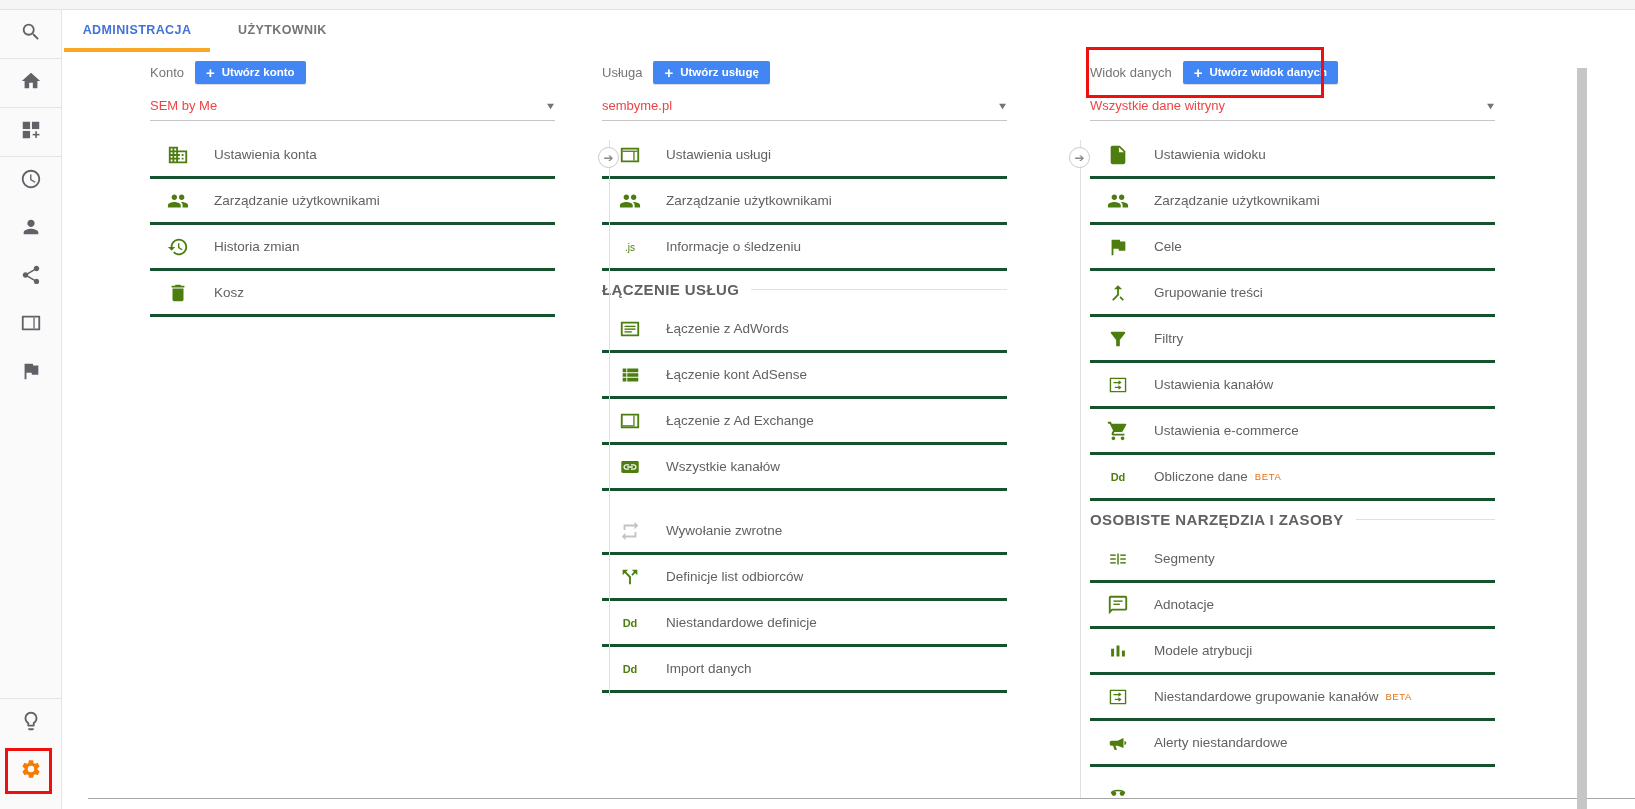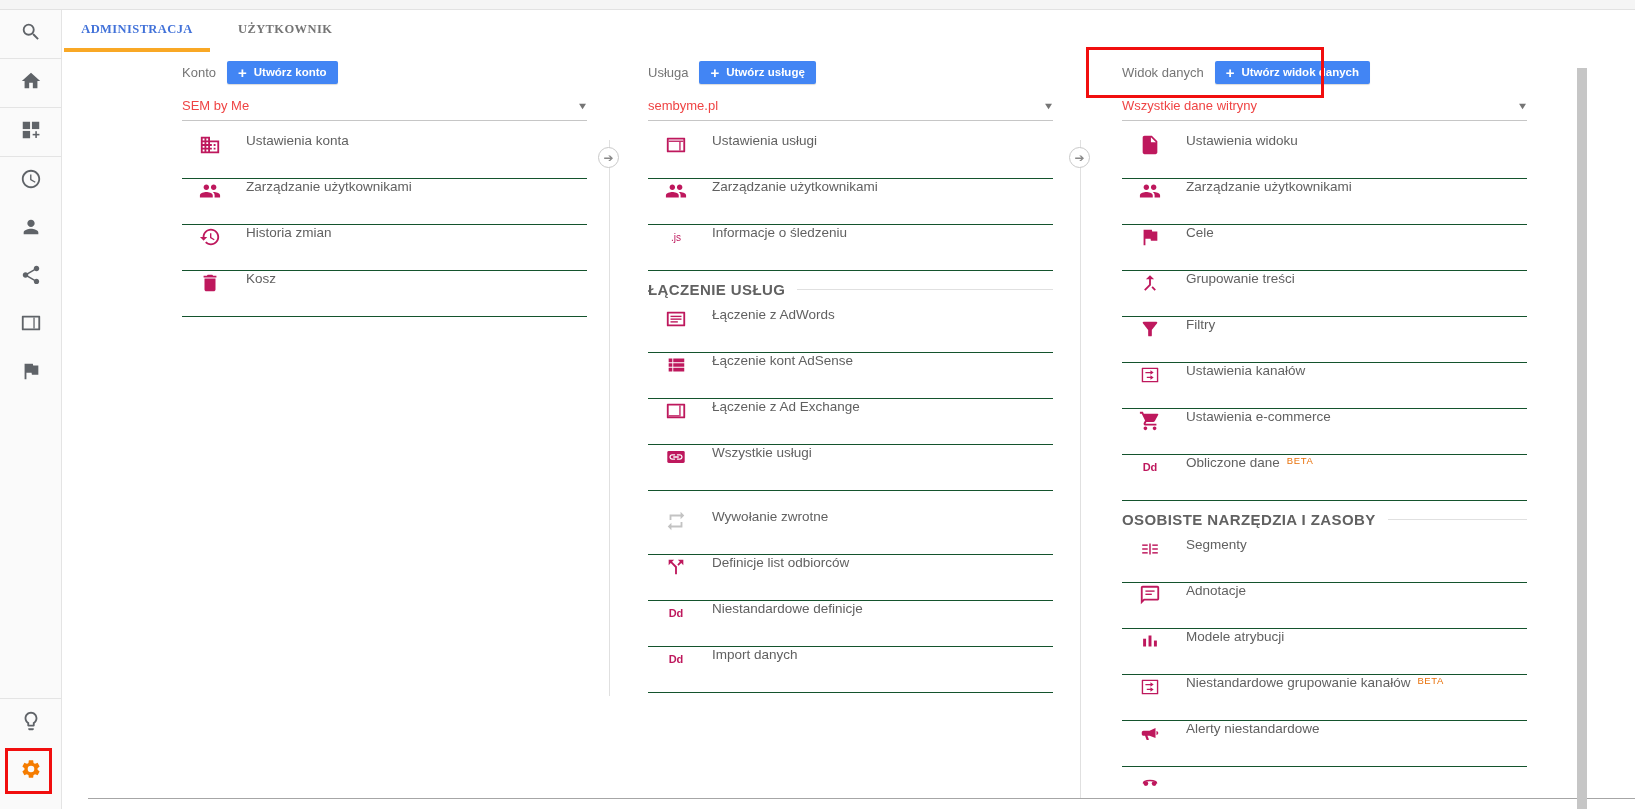--- a/index.html
+++ b/index.html
@@ -19,46 +19,46 @@
   .side-item svg { width:22px; height:22px; }
   .side-sep { border-bottom:1px solid #e4e4e4; width:61px; }
   .side-bottom { position:absolute; left:0; bottom:14px; width:61px; }
   .side-bottom-sep { border-top:1px solid #e4e4e4; width:61px; }
   .gear-active { color:var(--sidebar_active_gear); }
 
   
   .tabs { position:absolute; left:64px; top:10px; height:39px; display:flex; }
   .tab { height:100%; display:flex; align-items:center; justify-content:center;
          font-size:12.5px; font-weight:bold; letter-spacing:.4px; color:#757575;
-         cursor:pointer; position:relative;font-family:Liberation Serif, serif; }
+         cursor:pointer; position:relative; }
   .tab.first { width:146px; }
   .tab.second { padding:0 28px; }
   .tab.active { color:var(--tab_active); }
   .tab.active::after { content:""; position:absolute; left:0; right:0; bottom:-3px; height:4px;
                        background:var(--tab_underline); }
 
   
-  .col { position:absolute; top:60px; width:405px;margin-left:32px; }
+  .col { position:absolute; top:60px; width:405px; }
   .col-head { display:flex; align-items:center; height:24px; }
   .ent-label { font-size:13px; color:#757575; margin-right:11px; white-space:nowrap; }
   .create-btn { display:inline-flex; align-items:center; gap:7px; height:23px; padding:0 11px;
                 background:var(--accent_blue); color:#fff; border:none; border-radius:2px;
                 font-family:"Liberation Sans", sans-serif; font-size:11.5px; font-weight:bold;
                 cursor:pointer; box-shadow:0 1px 1px rgba(0,0,0,.15); white-space:nowrap; }
   .create-btn .plus { font-size:15px; font-weight:bold; line-height:1; }
   .dropdown { margin-top:14px; display:flex; align-items:center; justify-content:space-between;
               border-bottom:1px solid #c6c6c6; padding-bottom:7px; cursor:pointer; }
   .dropdown .val { font-size:13px; color:#ef4444; }
   .dropdown .caret { font-size:9px; color:#757575; transform:scaleX(1.3); }
 
   .list { margin-top:12px; }
-  .row { height:46px; display:flex; border-bottom:1px solid #14532d;
+  .row { height:46px; display:flex; align-items:center; border-bottom:3px solid #14532d;
          cursor:pointer; }
   .row .ric { width:24px; height:24px; margin-left:16px; margin-right:24px; flex:0 0 auto;
-              color:#be185d; display:flex; align-items:center; justify-content:center; }
+              color:#4d7c0f; display:flex; align-items:center; justify-content:center; }
   .row .ric svg { width:22px; height:22px; }
   .row .ric.muted { color:#c3c3c3; }
   .row .rlabel { font-size:13.5px; color:#616161; }
   .badge { font-size:9.5px; font-weight:normal; letter-spacing:.6px; color:var(--beta_orange);
            margin-left:7px; }
   .sec-head { height:36px; display:flex; align-items:center; }
   .sec-head .stitle { font-size:15px; font-weight:bold; letter-spacing:.4px; color:#616161;
                       white-space:nowrap; }
   .sec-head .sline { flex:1; border-top:1px solid #e0e0e0; margin-left:12px; }
   .gap { height:18px; }
@@ -205,21 +205,21 @@
           <div class="row">
             <span class="ric">
               <svg viewBox="0 0 24 24" fill="currentColor">
                 <path d="M6 19c0 1.1.9 2 2 2h8c1.1 0 2-.9 2-2V7H6v12zM19 4h-3.5l-1-1h-5l-1 1H5v2h14V4z"></path>
               </svg>
             </span>
             <span class="rlabel">Kosz</span>
           </div>
         </div>
       </div>
-      <div class="col" style="left:616px">
+      <div class="col" style="left:602px">
         <div class="col-head">
           <span class="ent-label">Usługa</span>
           <button class="create-btn">
             <span class="plus">+</span>
             <span>Utwórz usługę</span>
           </button>
         </div>
         <div class="dropdown">
           <span class="val">sembyme.pl</span>
           <span class="caret">▼</span>
@@ -286,21 +286,21 @@
           </div>
           <div class="row">
             <span class="ric">
               <svg viewBox="0 0 24 24" fill="currentColor">
                 <rect x="2.5" y="5.5" width="19" height="13" rx="1.5"></rect>
                 <g fill="#fafafa">
                   <path d="M7.8 13.6c-.88 0-1.6-.72-1.6-1.6s.72-1.6 1.6-1.6H11V9H7.8C6.15 9 4.8 10.35 4.8 12s1.35 3 3 3H11v-1.4H7.8zM9 12.7h6v-1.4H9v1.4zm7.2-3.7H13v1.4h3.2c.88 0 1.6.72 1.6 1.6s-.72 1.6-1.6 1.6H13V15h3.2c1.65 0 3-1.35 3-3s-1.35-3-3-3z"></path>
                 </g>
               </svg>
             </span>
-            <span class="rlabel">Wszystkie usługi</span>
+            <span class="rlabel">Wszystkie kanałów</span>
           </div>
           <div class="gap"></div>
           <div class="row">
             <span class="ric muted">
               <svg viewBox="0 0 24 24" fill="currentColor">
                 <path d="M7 7h10v3l4-4-4-4v3H5v6h2V7zm10 10H7v-3l-4 4 4 4v-3h12v-6h-2v4z"></path>
               </svg>
             </span>
             <span class="rlabel">Wywołanie zwrotne</span>
           </div>

